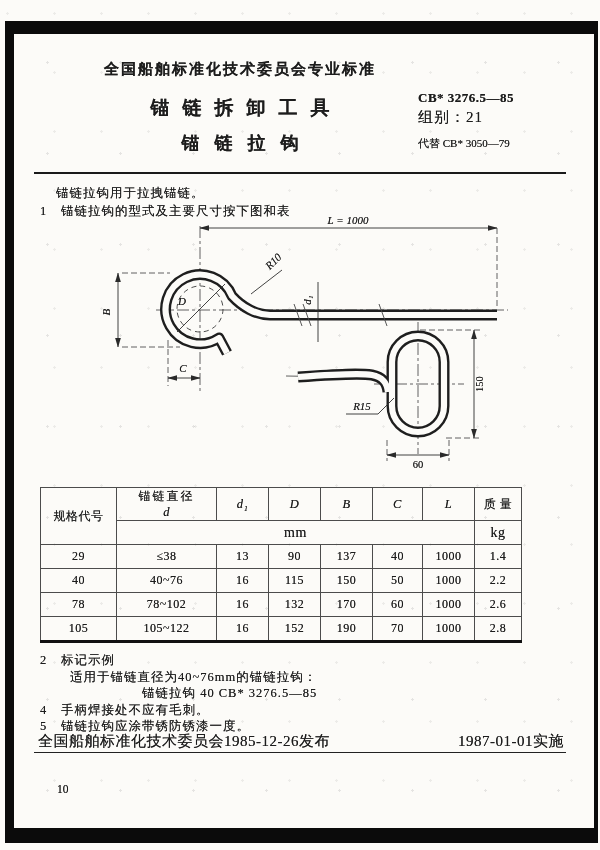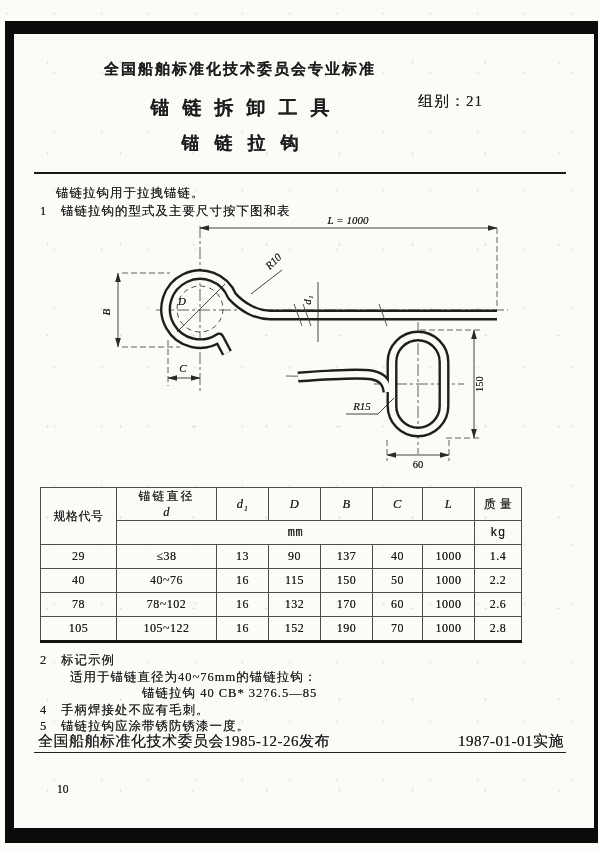--- a/index.html
+++ b/index.html
@@ -55,21 +55,21 @@
     font-size:12px;text-align:center;
   }
   .spec-table th,.spec-table td{
     border:1px solid #4c4c4c;padding:0;font-weight:400;
     height:23px;vertical-align:middle;letter-spacing:.5px;
   }
   .spec-table{border:1.5px solid #242424;}
   .spec-table tr.last td{border-bottom:3px solid #111;}
   .hdr-cjk{font-size:12px;letter-spacing:2px;}
   .sym{font-style:italic;font-family:"Liberation Serif",serif;font-size:12.5px;}
-  .unit{font-weight:700;font-size:12px;letter-spacing:1px;font-family:Liberation Mono, monospace;}
+  .unit{font-weight:700;font-size:14px;letter-spacing:1px;}
   .th-tall{height:40px;}
 
   
   .notes{position:absolute;left:40px;top:652px;font-size:12.5px;line-height:16.5px;letter-spacing:1px;}
   .notes .row{white-space:nowrap;}
   .notes .num{display:inline-block;width:21px;}
   .ind-1{padding-left:30px;}
   .ind-2{padding-left:76px;text-align:right;}
 
   
@@ -96,21 +96,23 @@
 
   <div class="bar bar-top"></div>
   <div class="bar bar-left"></div>
   <div class="bar bar-bottom"></div>
   <div class="bar bar-right"></div>
 
   <div class="org-line">全国船舶标准化技术委员会专业标准</div>
   <div class="title-1">锚链拆卸工具</div>
   <div class="title-2">锚链拉钩</div>
   <div class="std-block">
+    <div class="std-no">CB* 3276.5—85</div>
     <div class="std-group">组别：21</div>
+    <div class="std-replaces">代替 CB* 3050—79</div>
   </div>
   <div class="rule-1"></div>
 
   <div class="intro-sent">锚链拉钩用于拉拽锚链。</div>
   <div class="clause-1"><span class="num">1</span><span>锚链拉钩的型式及主要尺寸按下图和表</span></div>
 
   <svg class="drawing" viewBox="0 0 540 268">
     <defs>
       <marker id="arr" viewBox="0 0 10 6" refX="9.5" refY="3" markerWidth="11" markerHeight="7" orient="auto-start-reverse">
         <path d="M0,0 L10,3 L0,6 z" fill="#2a2a2a"></path>

